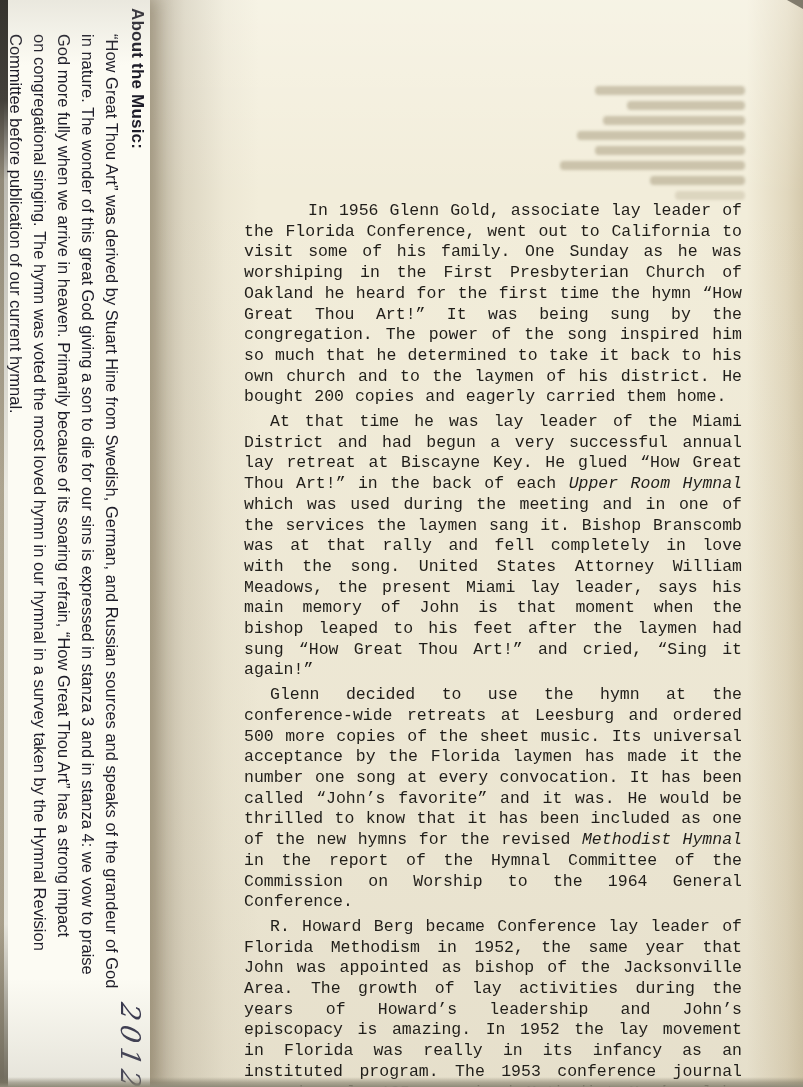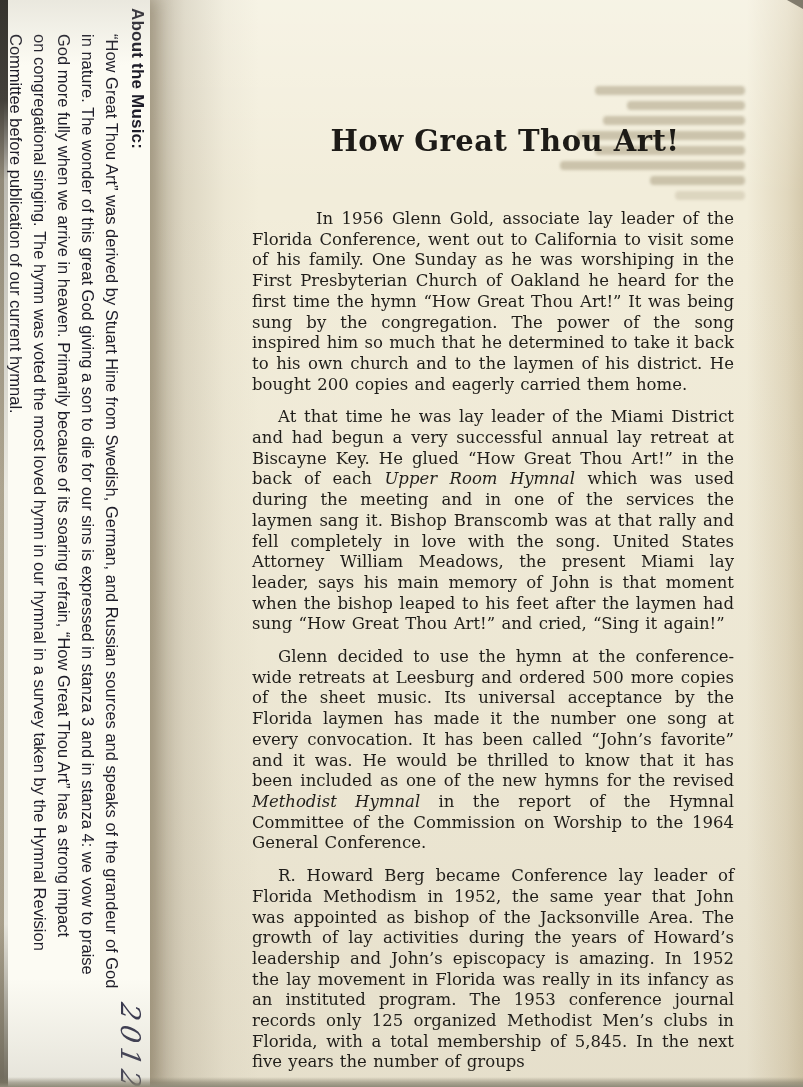--- a/index.html
+++ b/index.html
@@ -20,21 +20,21 @@
   .corner-tr{position:absolute;right:0;top:0;width:0;height:0;
       border-top:9px solid rgba(95,90,76,0.75);border-left:16px solid transparent;}
   
   .bleed{position:absolute;left:545px;top:86px;width:200px;display:flex;flex-direction:column;gap:6px;align-items:flex-end;}
   .bleed .s{height:9px;border-radius:4px;background:rgba(163,152,122,0.50);filter:blur(1.6px);}
   
   .title{position:absolute;left:240px;top:124px;width:530px;margin:0;text-align:center;
       font-size:29px;font-weight:bold;letter-spacing:0.5px;color:#1d1b17;}
   .body-text{position:absolute;left:240px;top:197px;width:506px;color:#201e1a;
       font-size:16.5px;line-height:20.7px;text-align:justify;word-spacing:1px;}
-  .body-text p{margin:12px;text-indent:26px;}
+  .body-text p{margin:4px;text-indent:26px;font-family:Liberation Mono, monospace;}
   .body-text p.p-first{text-indent:64px;}
   .body-text em{font-style:italic;}
   
   .strip{position:absolute;left:4px;top:0;width:146px;height:1087px;background:#fcfbf3;
       box-shadow:8px 0 14px rgba(100,85,60,0.30);}
   .strip-inner-shade{position:absolute;inset:0;pointer-events:none;
       background:linear-gradient(to bottom, rgba(180,175,160,0.25) 0%, rgba(180,175,160,0) 6%, rgba(180,175,160,0) 90%, rgba(160,155,140,0.25) 100%);}
   .rotated{position:absolute;left:0;top:0;width:1087px;height:146px;
       transform-origin:0 0;transform:rotate(90deg) translateY(-146px);
       font-family:"Liberation Sans", sans-serif;color:#1d1c28;}
@@ -56,21 +56,20 @@
     <div class="s" style="width:150px"></div>
     <div class="s" style="width:118px"></div>
     <div class="s" style="width:142px"></div>
     <div class="s" style="width:168px"></div>
     <div class="s" style="width:150px"></div>
     <div class="s" style="width:185px"></div>
     <div class="s" style="width:95px"></div>
     <div class="s" style="width:70px;opacity:.55"></div>
   </div>
 
-  <h1 class="title">How Great Thou Art!</h1>
 
   <div class="body-text">
     <p class="p-first"><span>In 1956 Glenn Gold, associate lay leader of the Florida Conference, went out to California to visit some of his family.  One Sunday as he was worshiping in the First Presbyterian Church of Oakland he heard for the first time the hymn “How Great Thou Art!”  It was being sung by the congregation.  The power of the song inspired him so much that he determined to take it back to his own church and to the laymen of his district.  He bought 200 copies and eagerly carried them home.</span></p>
     <p><span>At that time he was lay leader of the Miami District and had begun a very successful annual lay retreat at Biscayne Key.  He glued “How Great Thou Art!” in the back of each </span><em>Upper Room Hymnal</em><span> which was used during the meeting and in one of the services the laymen sang it.  Bishop Branscomb was at that rally and fell completely in love with the song.  United States Attorney William Meadows, the present Miami lay leader, says his main memory of John is that moment when the bishop leaped to his feet after the laymen had sung “How Great Thou Art!” and cried, “Sing it again!”</span></p>
     <p><span>Glenn decided to use the hymn at the conference-wide retreats at Leesburg and ordered 500 more copies of the sheet music.  Its universal acceptance by the Florida laymen has made it the number one song at every convocation.  It has been called “John’s favorite” and it was.  He would be thrilled to know that it has been included as one of the new hymns for the revised </span><em>Methodist Hymnal</em><span> in the report of the Hymnal Committee of the Commission on Worship to the 1964 General Conference.</span></p>
     <p><span>R. Howard Berg became Conference lay leader of Florida Methodism in 1952, the same year that John was appointed as bishop of the Jacksonville Area.  The growth of lay activities during the years of Howard’s leadership and John’s episcopacy is amazing.  In 1952 the lay movement in Florida was really in its infancy as an instituted program. The 1953 conference journal records only 125 organized Methodist Men’s clubs in Florida, with a total membership of 5,845.  In the next five years the number of groups</span></p>
   </div>
 
   <div class="strip">
     <div class="rotated">

